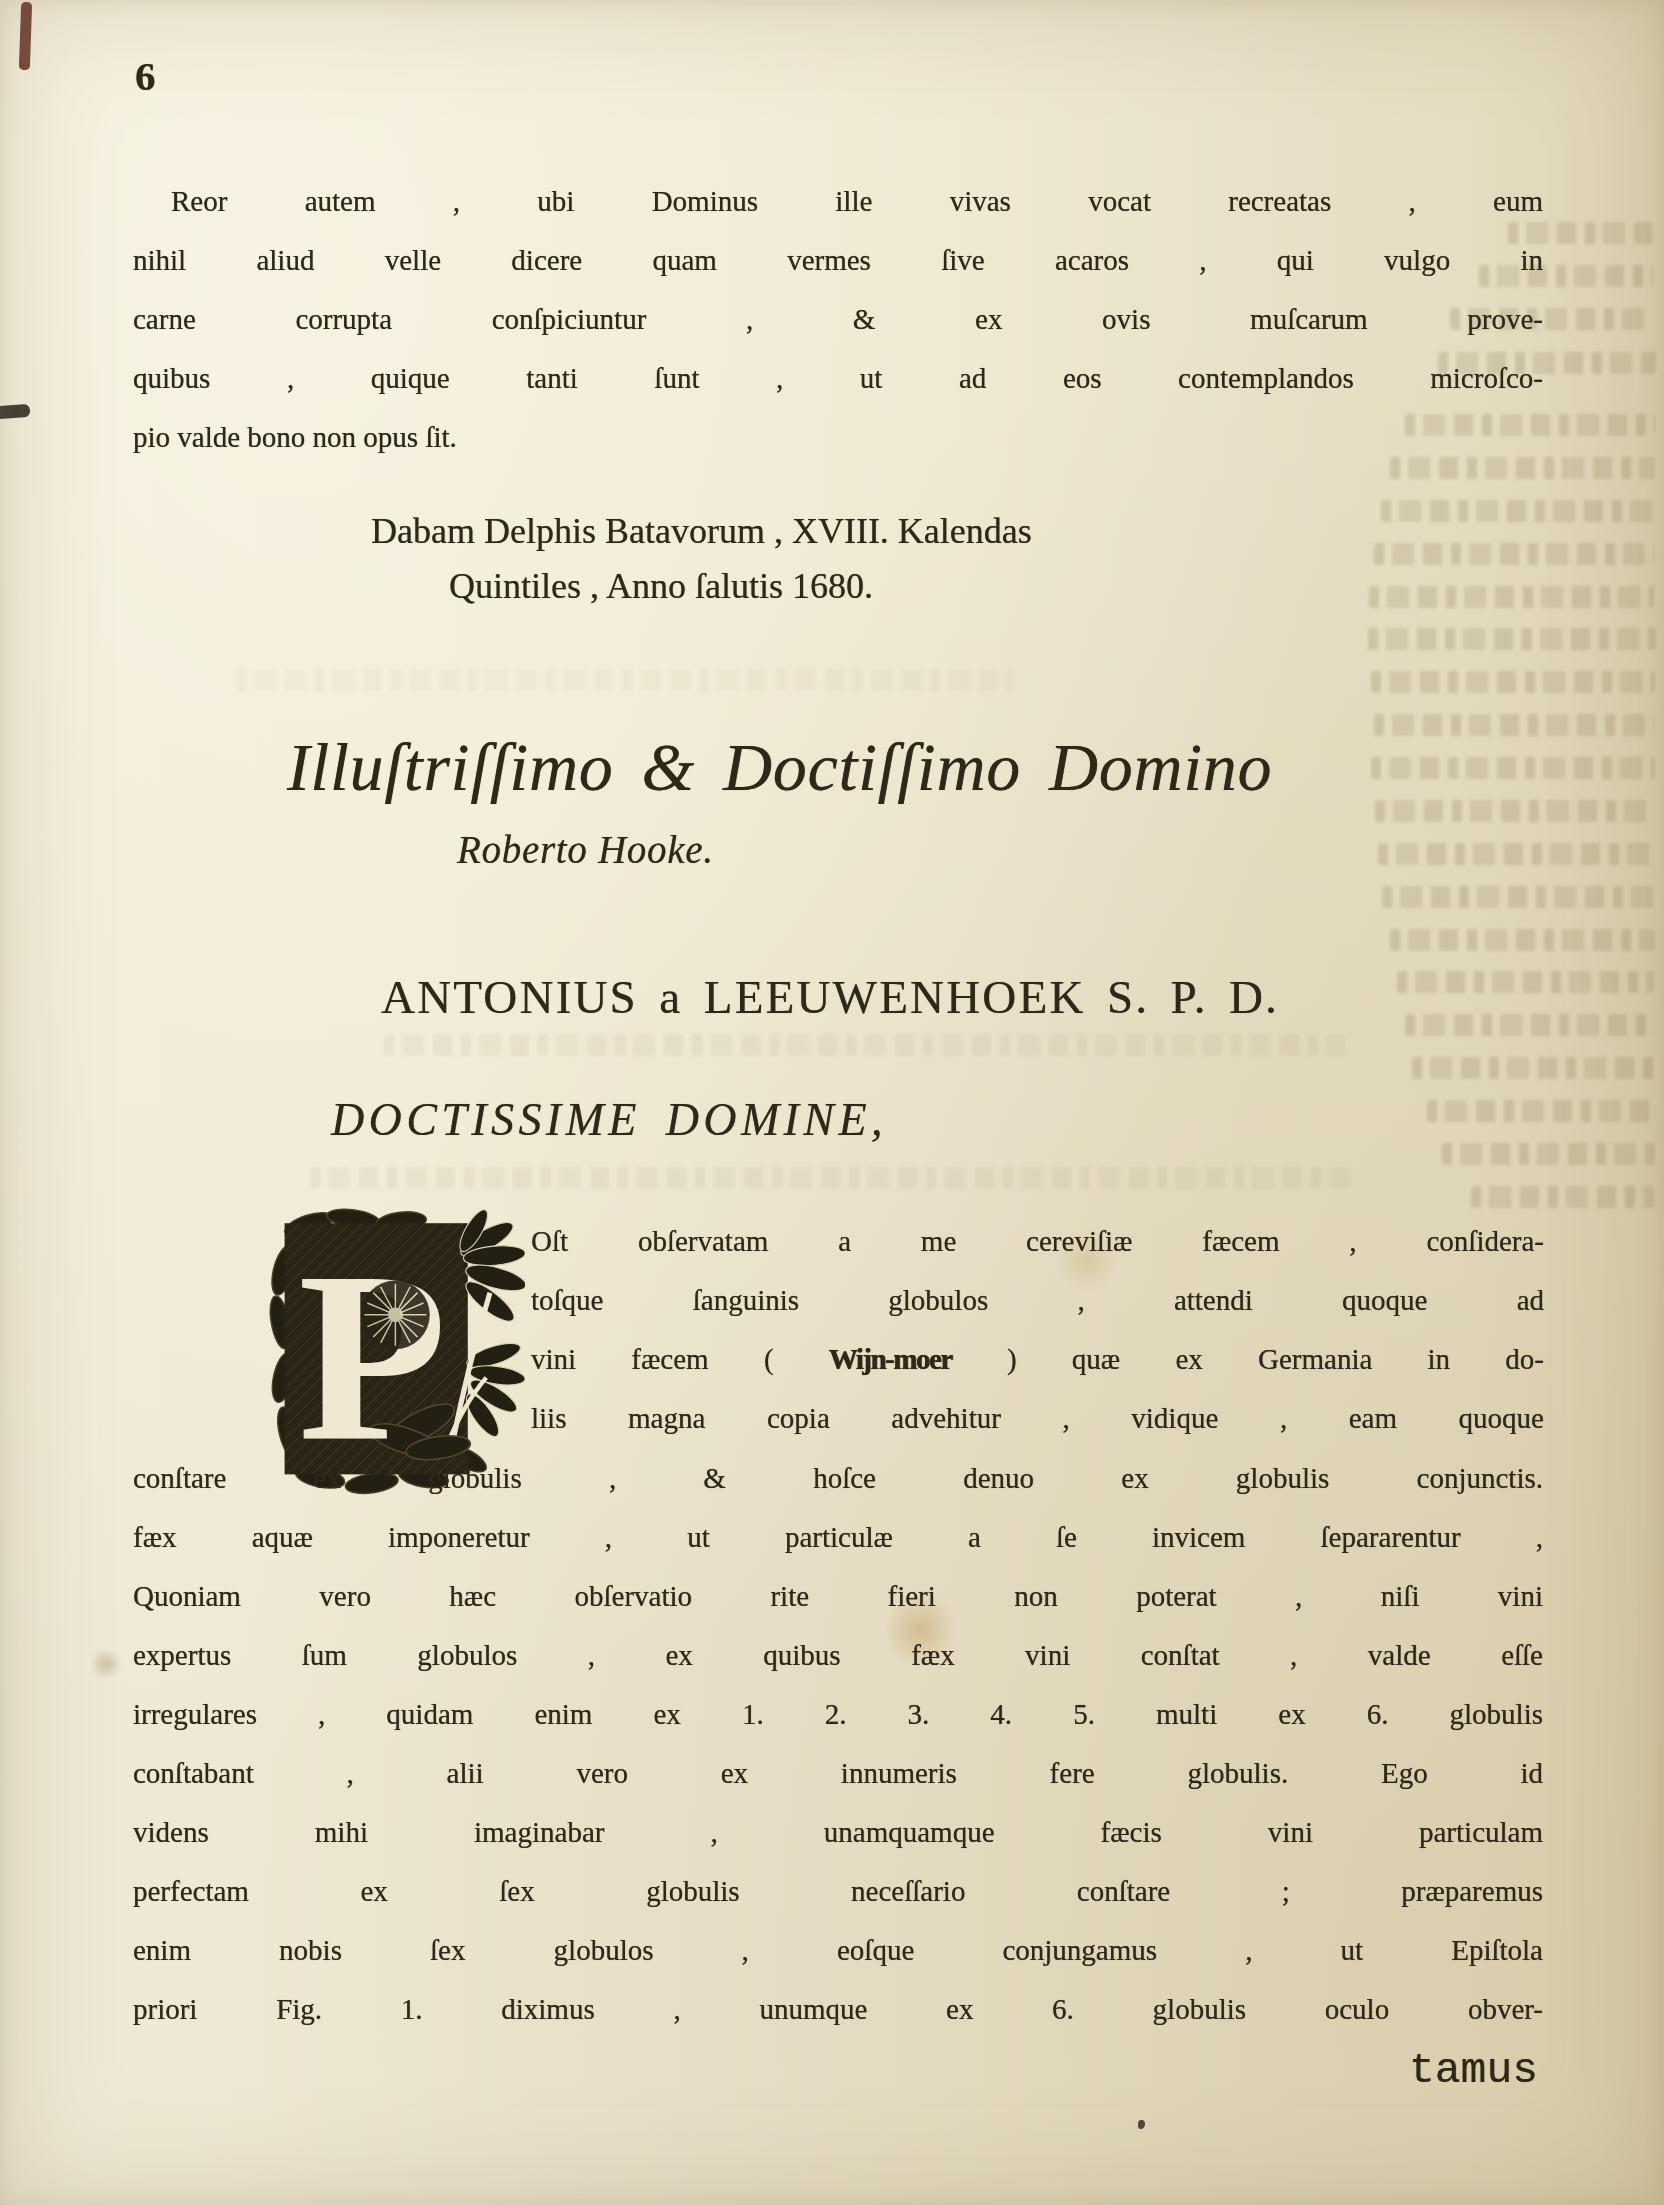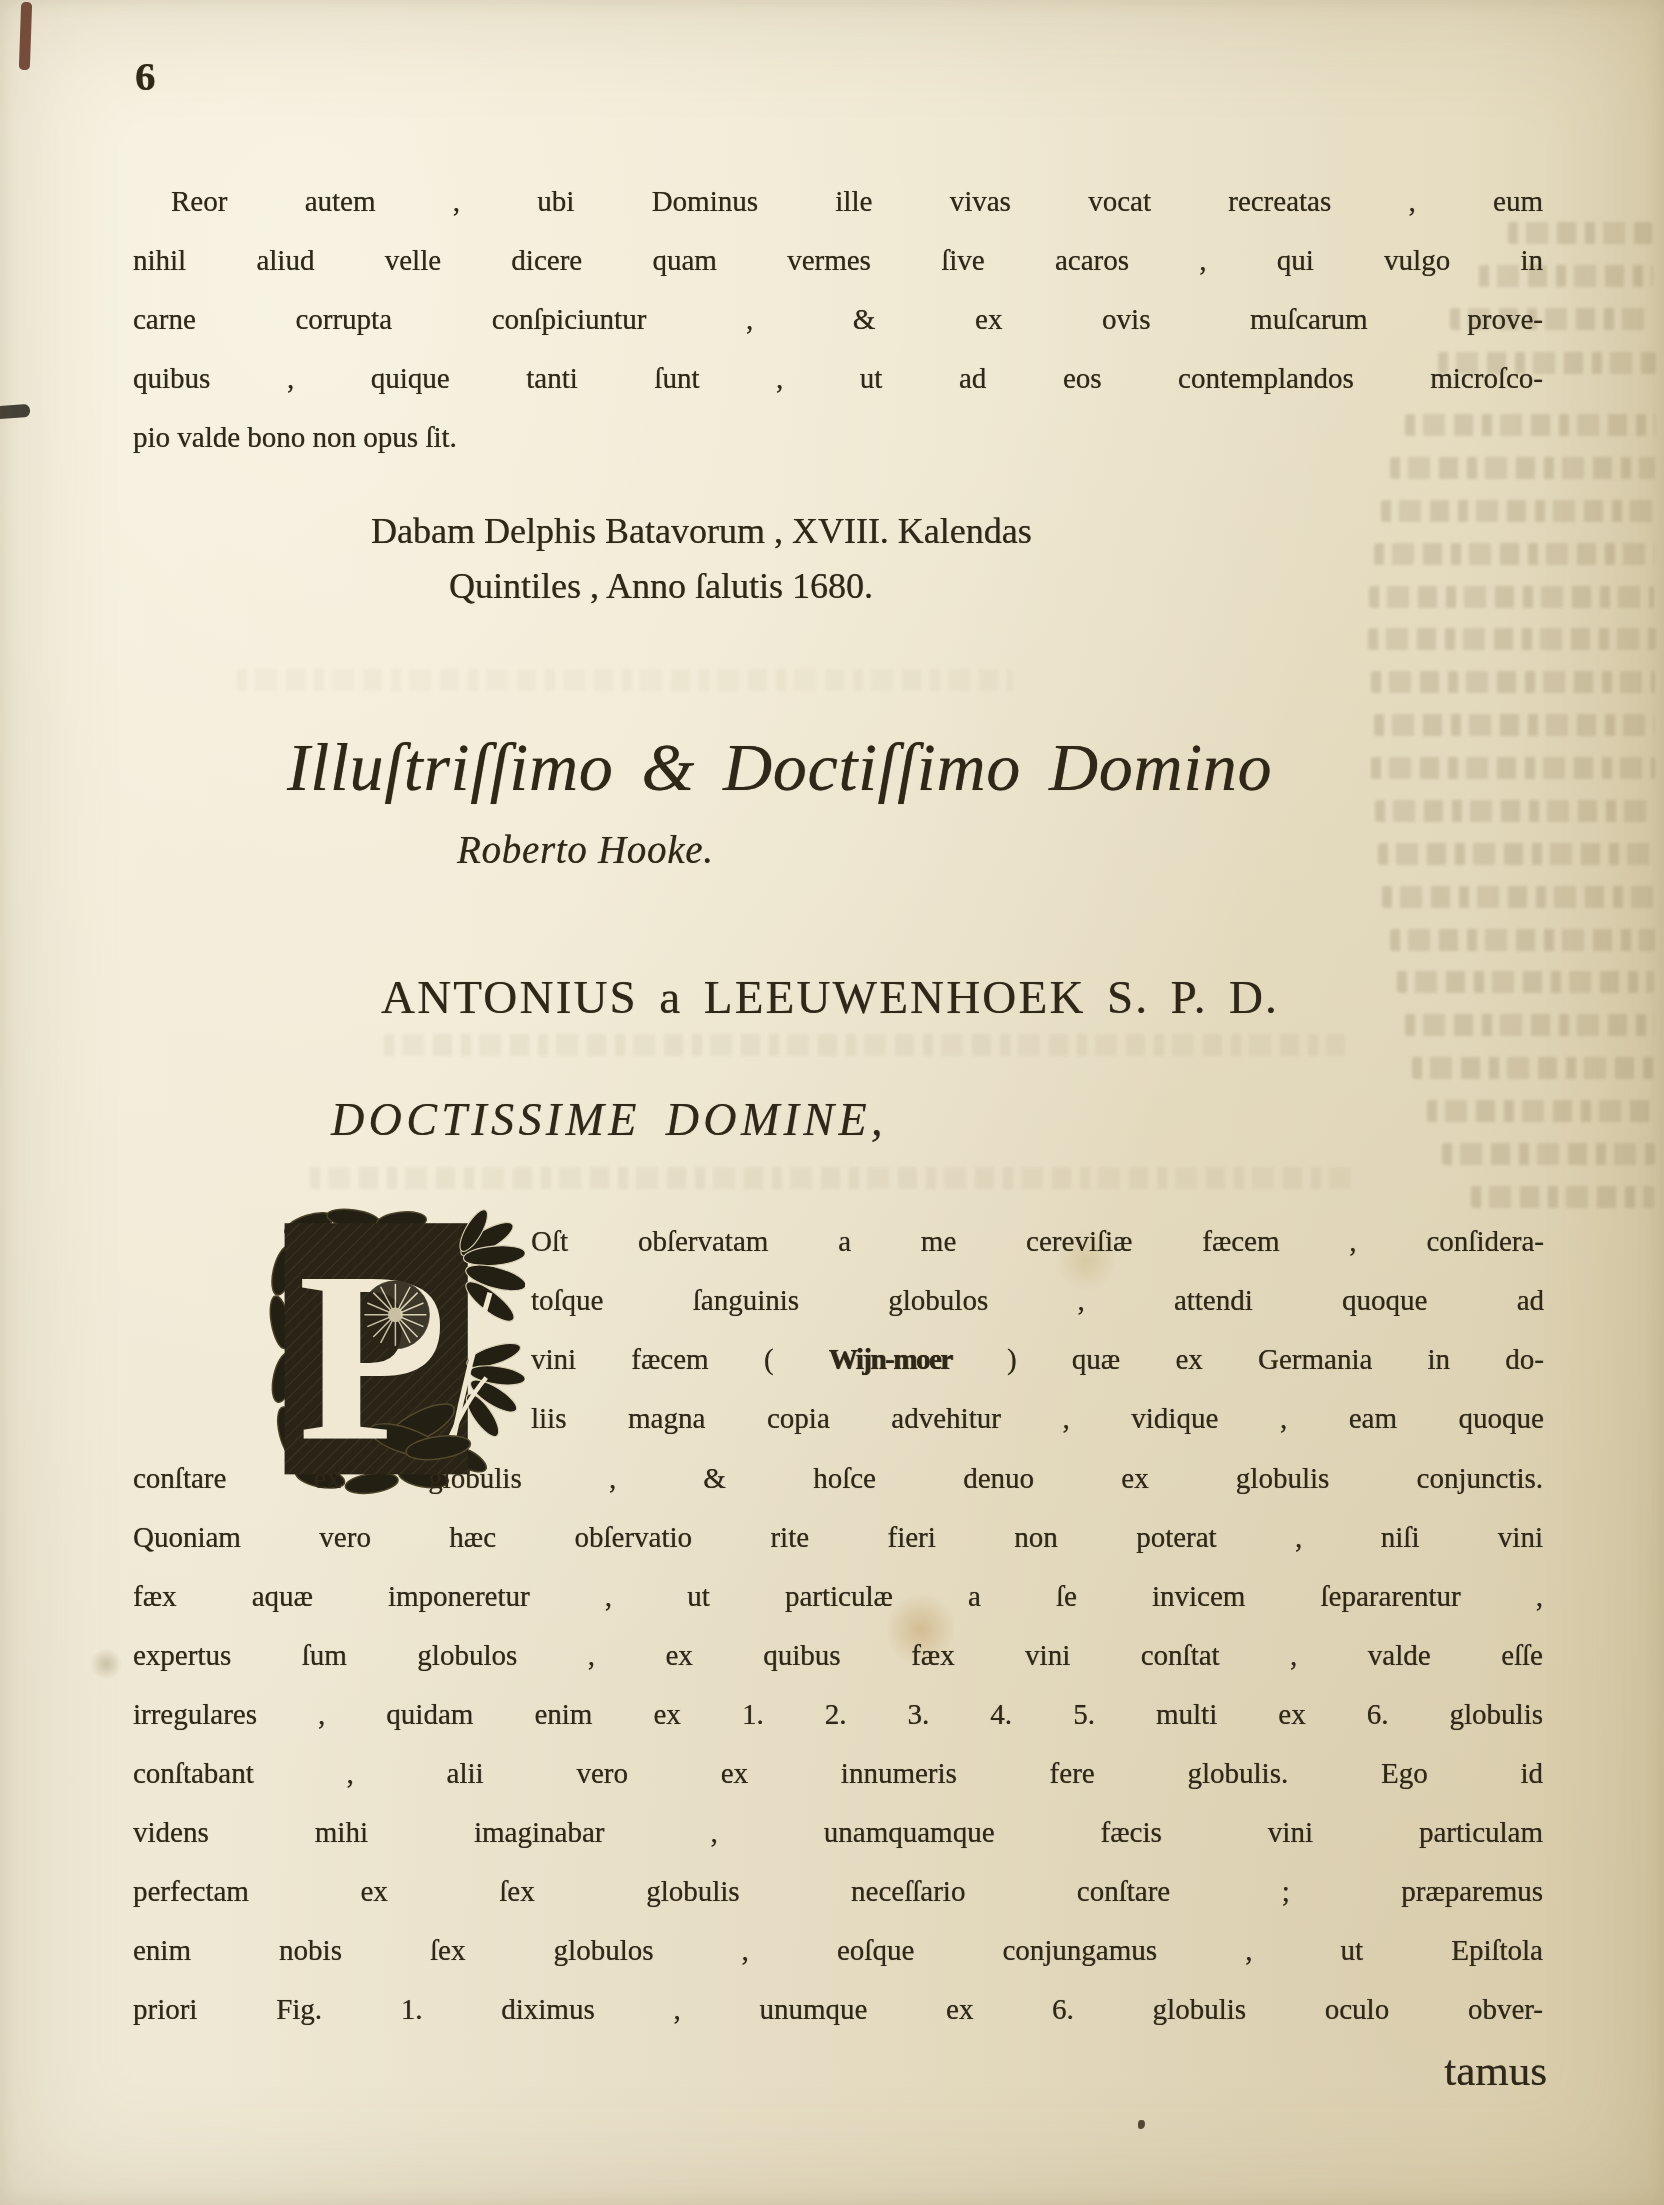--- a/index.html
+++ b/index.html
@@ -174,27 +174,27 @@
 
   <div class="block" style="left:531px;top:1212px;width:1013px;">
     <div class="body-line line ink">Oſt obſervatam a me cereviſiæ fæcem , conſidera-</div>
     <div class="body-line line ink">toſque ſanguinis globulos , attendi quoque ad</div>
     <div class="body-line line ink"><span>vini fæcem ( </span><span class="blackletter">Wijn-moer</span><span> ) quæ ex Germania in do-</span></div>
     <div class="body-line line ink">liis magna copia advehitur , vidique , eam quoque</div>
   </div>
 
   <div class="block" style="left:133px;top:1449px;width:1410px;">
     <div class="body-line line ink">conſtare ex globulis , &amp; hoſce denuo ex globulis conjunctis.</div>
+    <div class="body-line line ink">fæx aquæ imponeretur , ut particulæ a ſe invicem ſepararentur ,</div>
     <div class="body-line line ink">Quoniam vero hæc obſervatio rite fieri non poterat , niſi vini</div>
-    <div class="body-line line ink">fæx aquæ imponeretur , ut particulæ a ſe invicem ſepararentur ,</div>
     <div class="body-line line ink">expertus ſum globulos , ex quibus fæx vini conſtat , valde eſſe</div>
     <div class="body-line line ink">irregulares , quidam enim ex 1. 2. 3. 4. 5. multi ex 6. globulis</div>
     <div class="body-line line ink">conſtabant , alii vero ex innumeris fere globulis. Ego id</div>
     <div class="body-line line ink">videns mihi imaginabar , unamquamque fæcis vini particulam</div>
     <div class="body-line line ink">perfectam ex ſex globulis neceſſario conſtare ; præparemus</div>
     <div class="body-line line ink">enim nobis ſex globulos , eoſque conjungamus , ut Epiſtola</div>
     <div class="body-line line ink">priori Fig. 1. diximus , unumque ex 6. globulis oculo obver-</div>
   </div>
 
-  <div class="block catchword ink" style="left:137px;top:2046px;width:1410px;">tamus</div>
+  <div class="block catchword ink" style="left:128px;top:2046px;width:1410px;font-family:Liberation Mono, monospace;">tamus</div>
 
 </div>
 
 
 </body></html>

